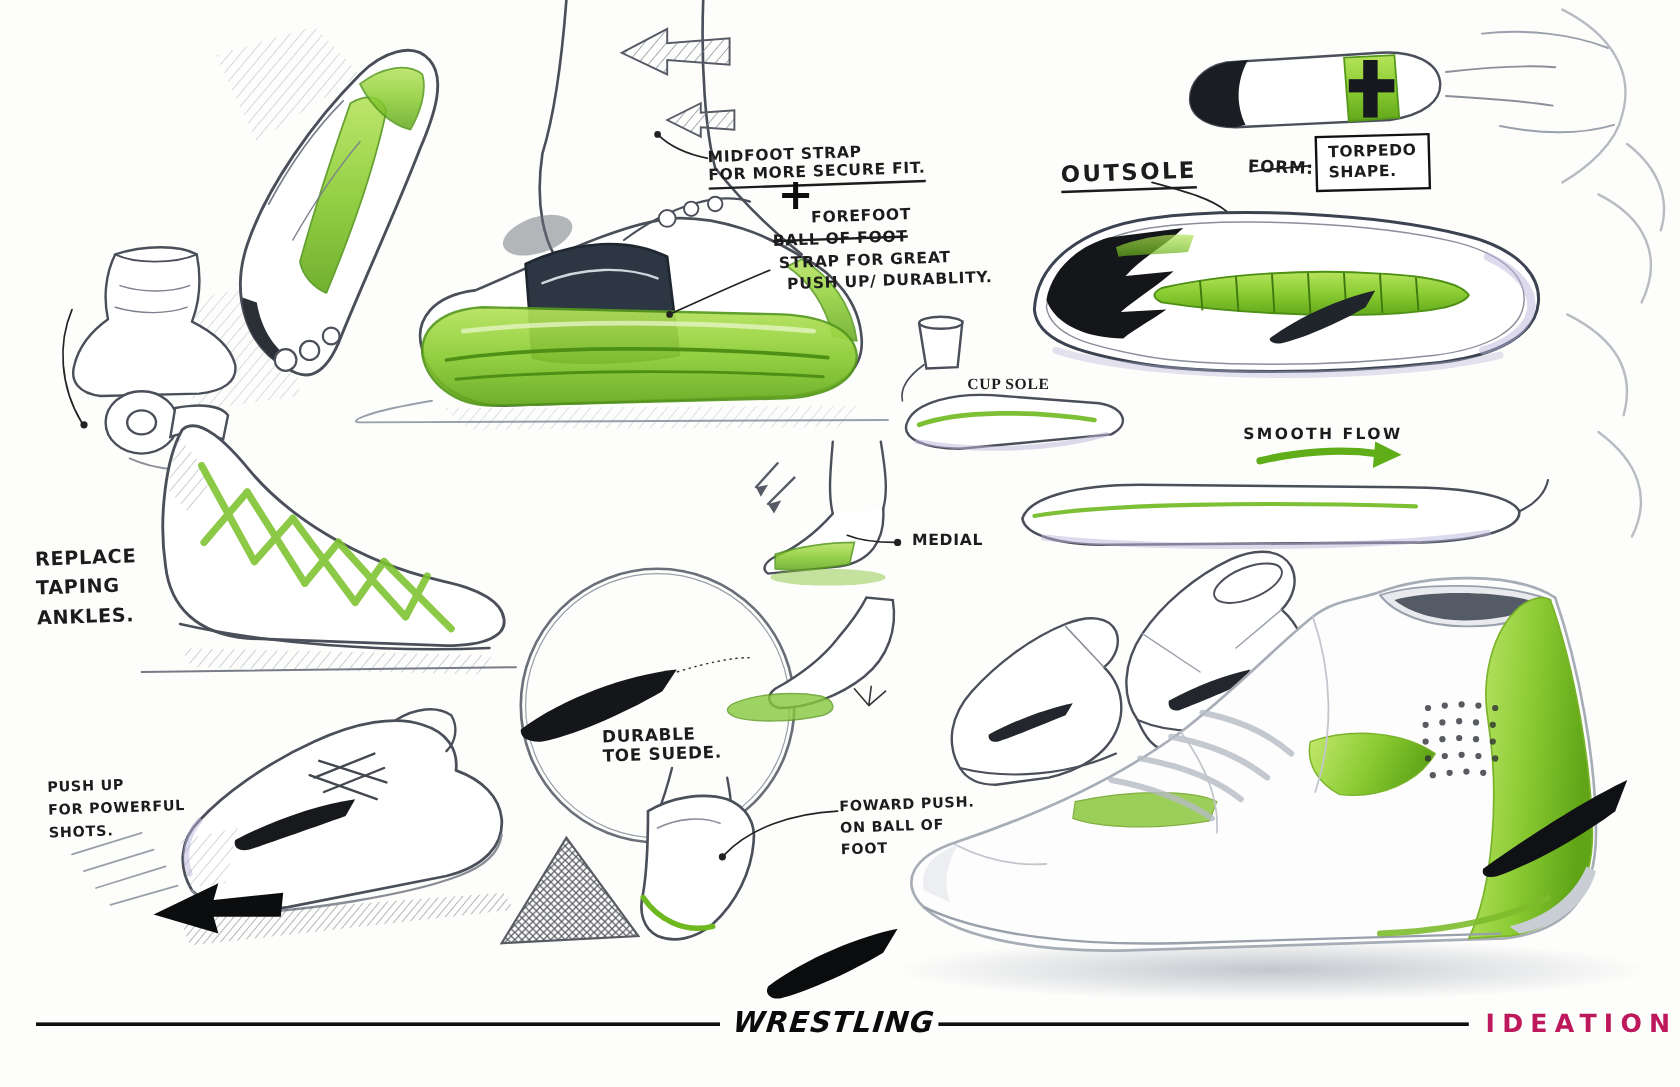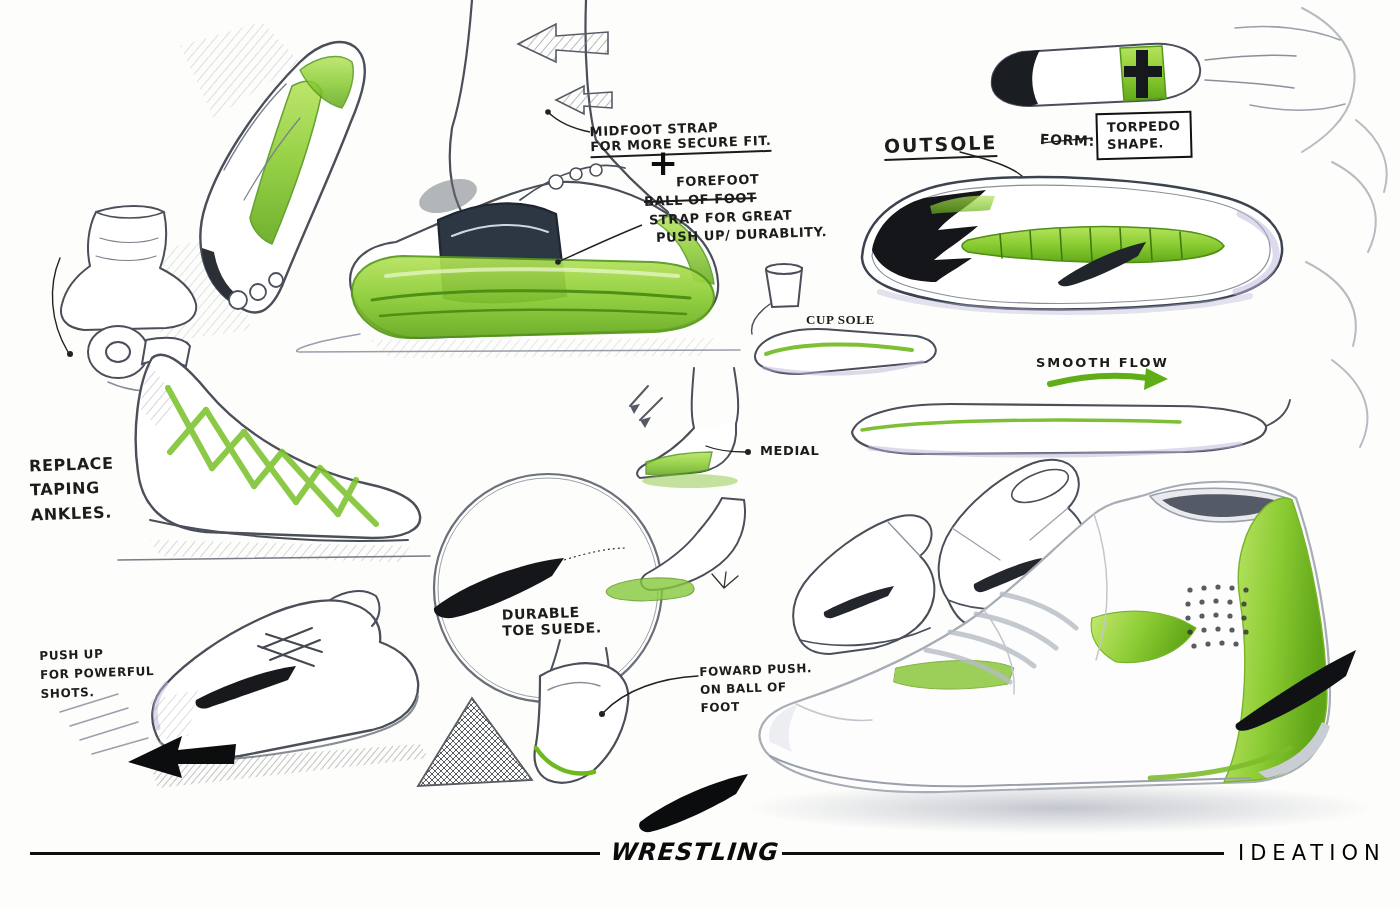--- a/index.html
+++ b/index.html
@@ -16,22 +16,22 @@
   .tilt-l{transform:rotate(-2deg);}
   .tilt-r{transform:rotate(2deg);}
   .plus{position:absolute;font-size:36px;font-weight:900;color:#0d0d0d;}
   .torpedo-box{position:absolute;border:2.5px solid #111;padding:5px 9px 4px 9px;
         font-size:13px;font-weight:700;letter-spacing:.5px;text-align:left;
         transform:rotate(-1.5deg);background:#fff;line-height:1.3;}
   .headline{font-size:19px;font-weight:700;letter-spacing:2px;}
   .footer-brand{position:absolute;left:610px;top:838px;width:170px;text-align:center;
         font-size:24px;font-weight:800;font-style:italic;letter-spacing:1px;color:#0b0b0b;
         transform:skewX(-6deg);}
-  .footer-right{position:absolute;left:1238px;top:841px;font-size:21px;font-weight:400;
-        letter-spacing:6px;color:#000000;}
+  .footer-right{position:absolute;left:1238px;top:841px;font-size:21px;font-weight:700;
+        letter-spacing:6px;color:#be185d;}
 </style>
 </head>
 <body>
 
 <div class="stage">
 
 <svg width="1400" height="906" viewBox="0 0 1400 906">
 <defs>
   <pattern id="hl" width="7" height="7" patternUnits="userSpaceOnUse" patternTransform="rotate(40)">
     <line x1="0" y1="0" x2="0" y2="7" stroke="#858b97" stroke-width="1.2"></line>

